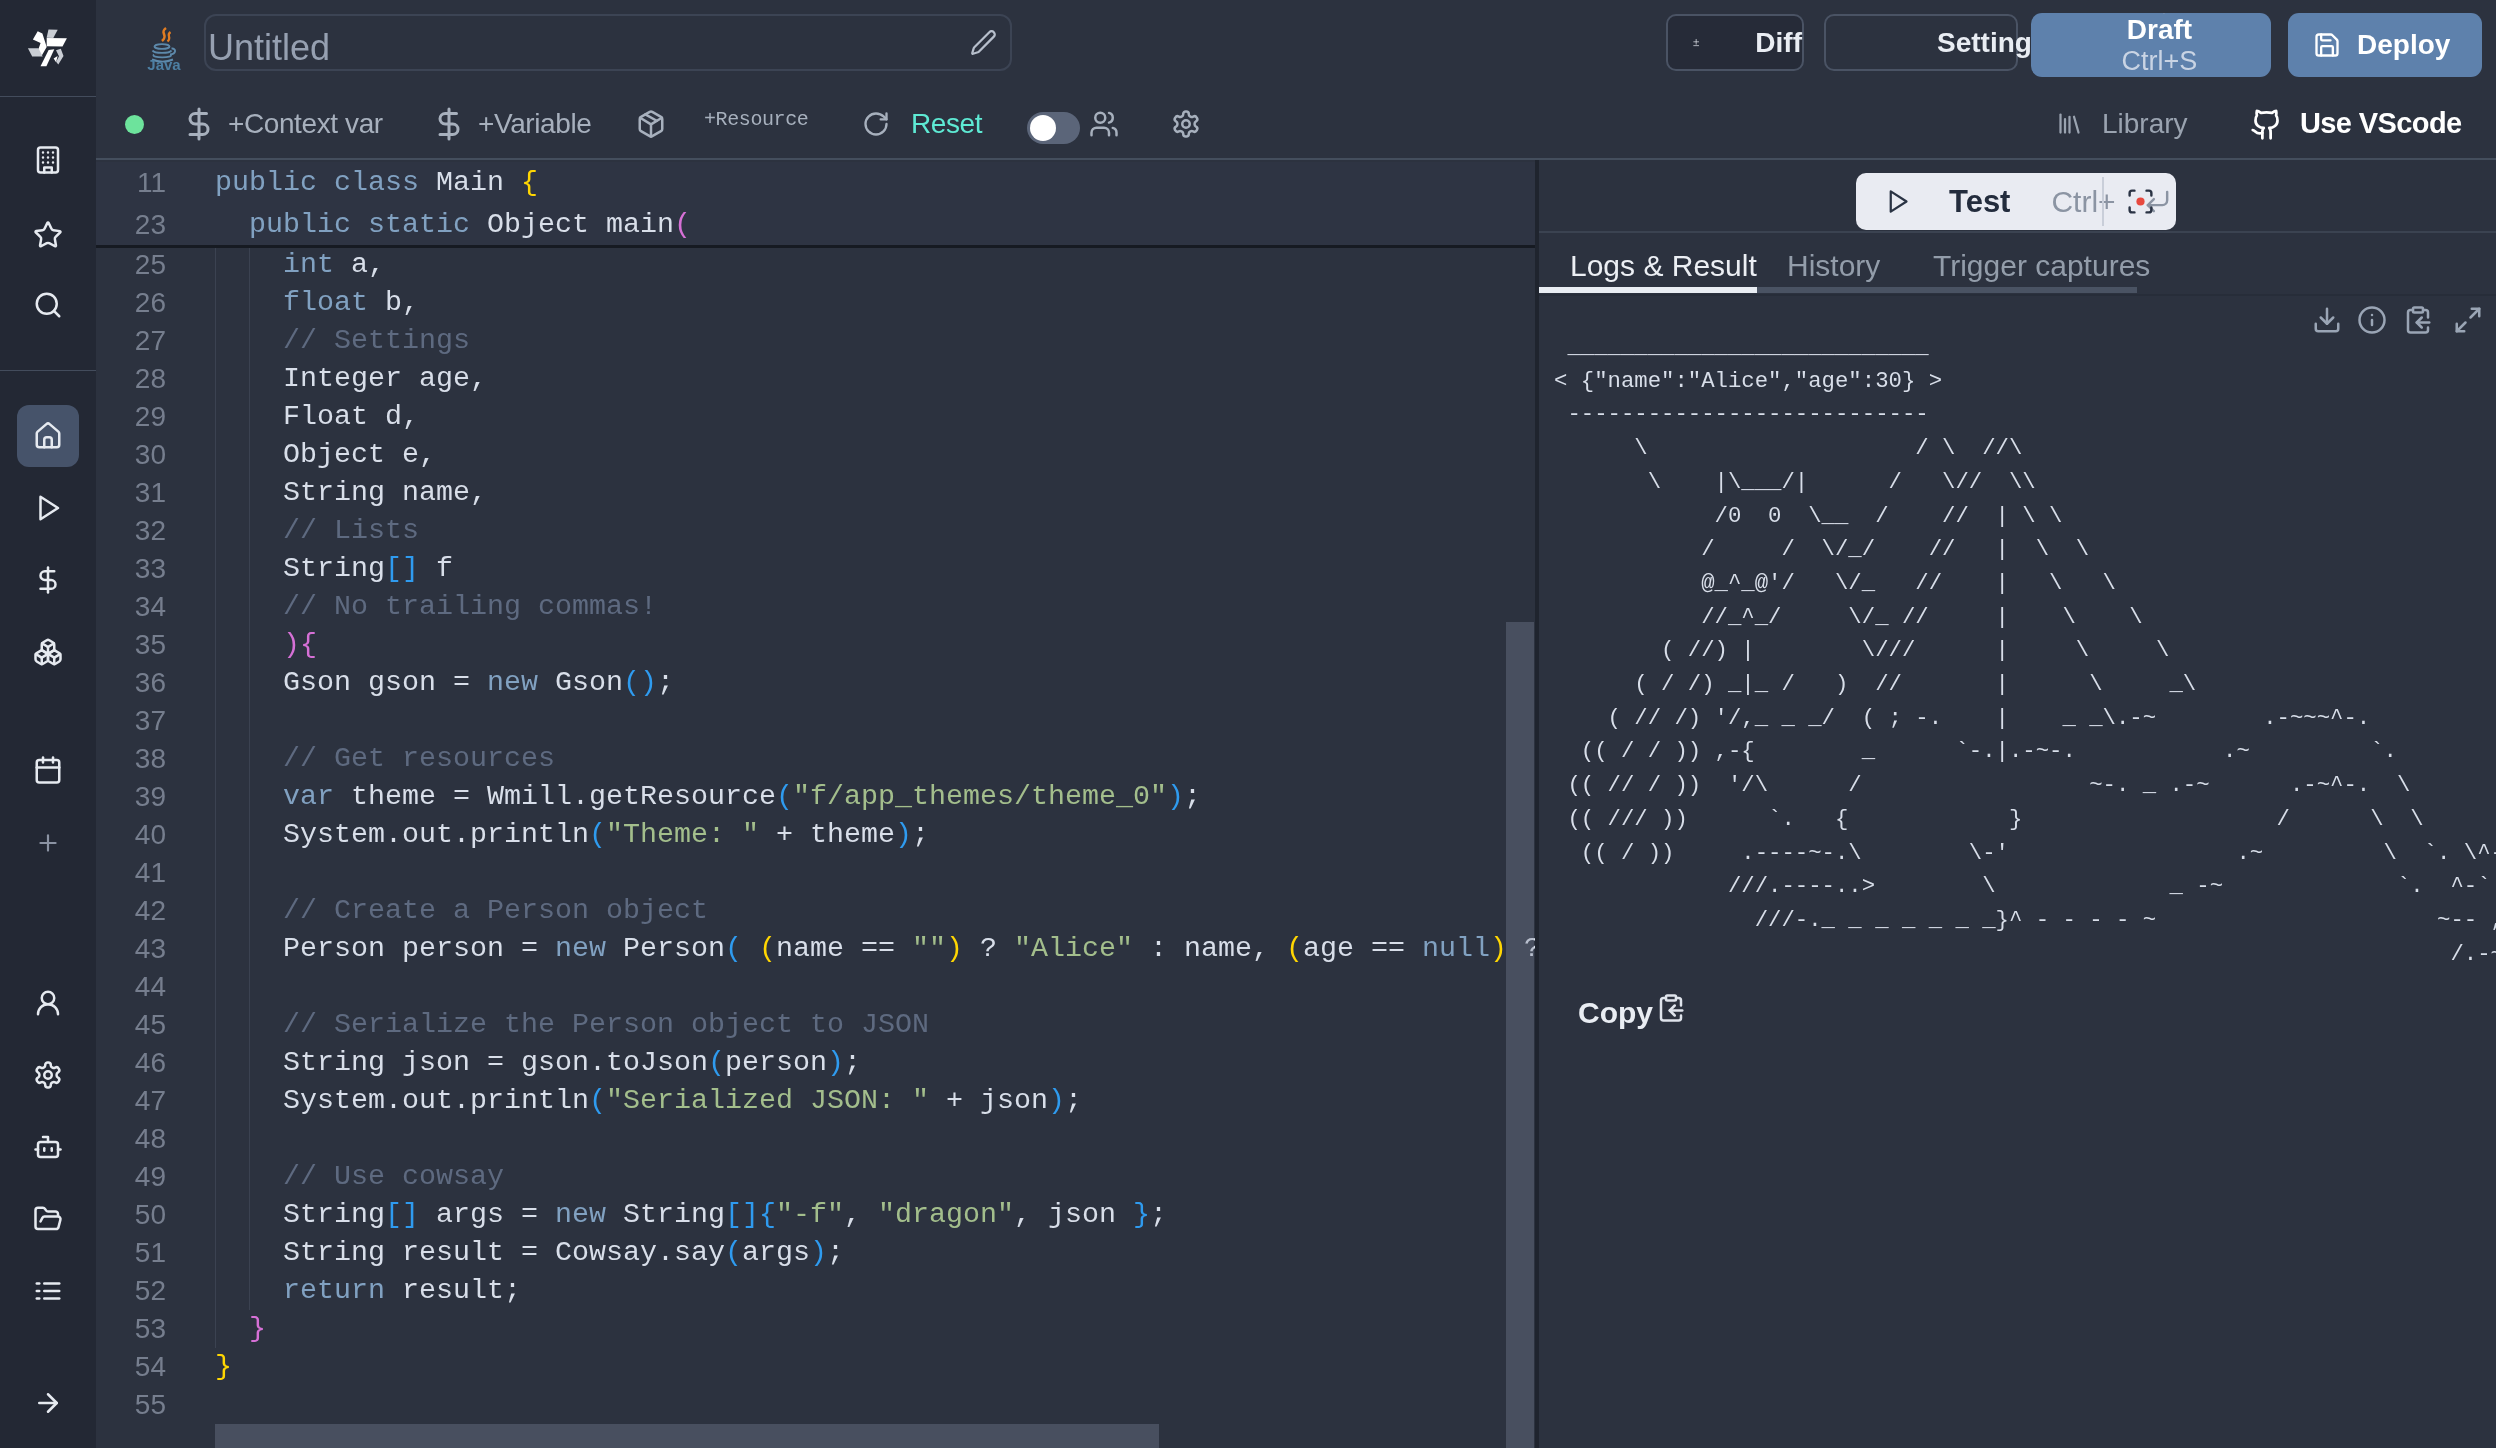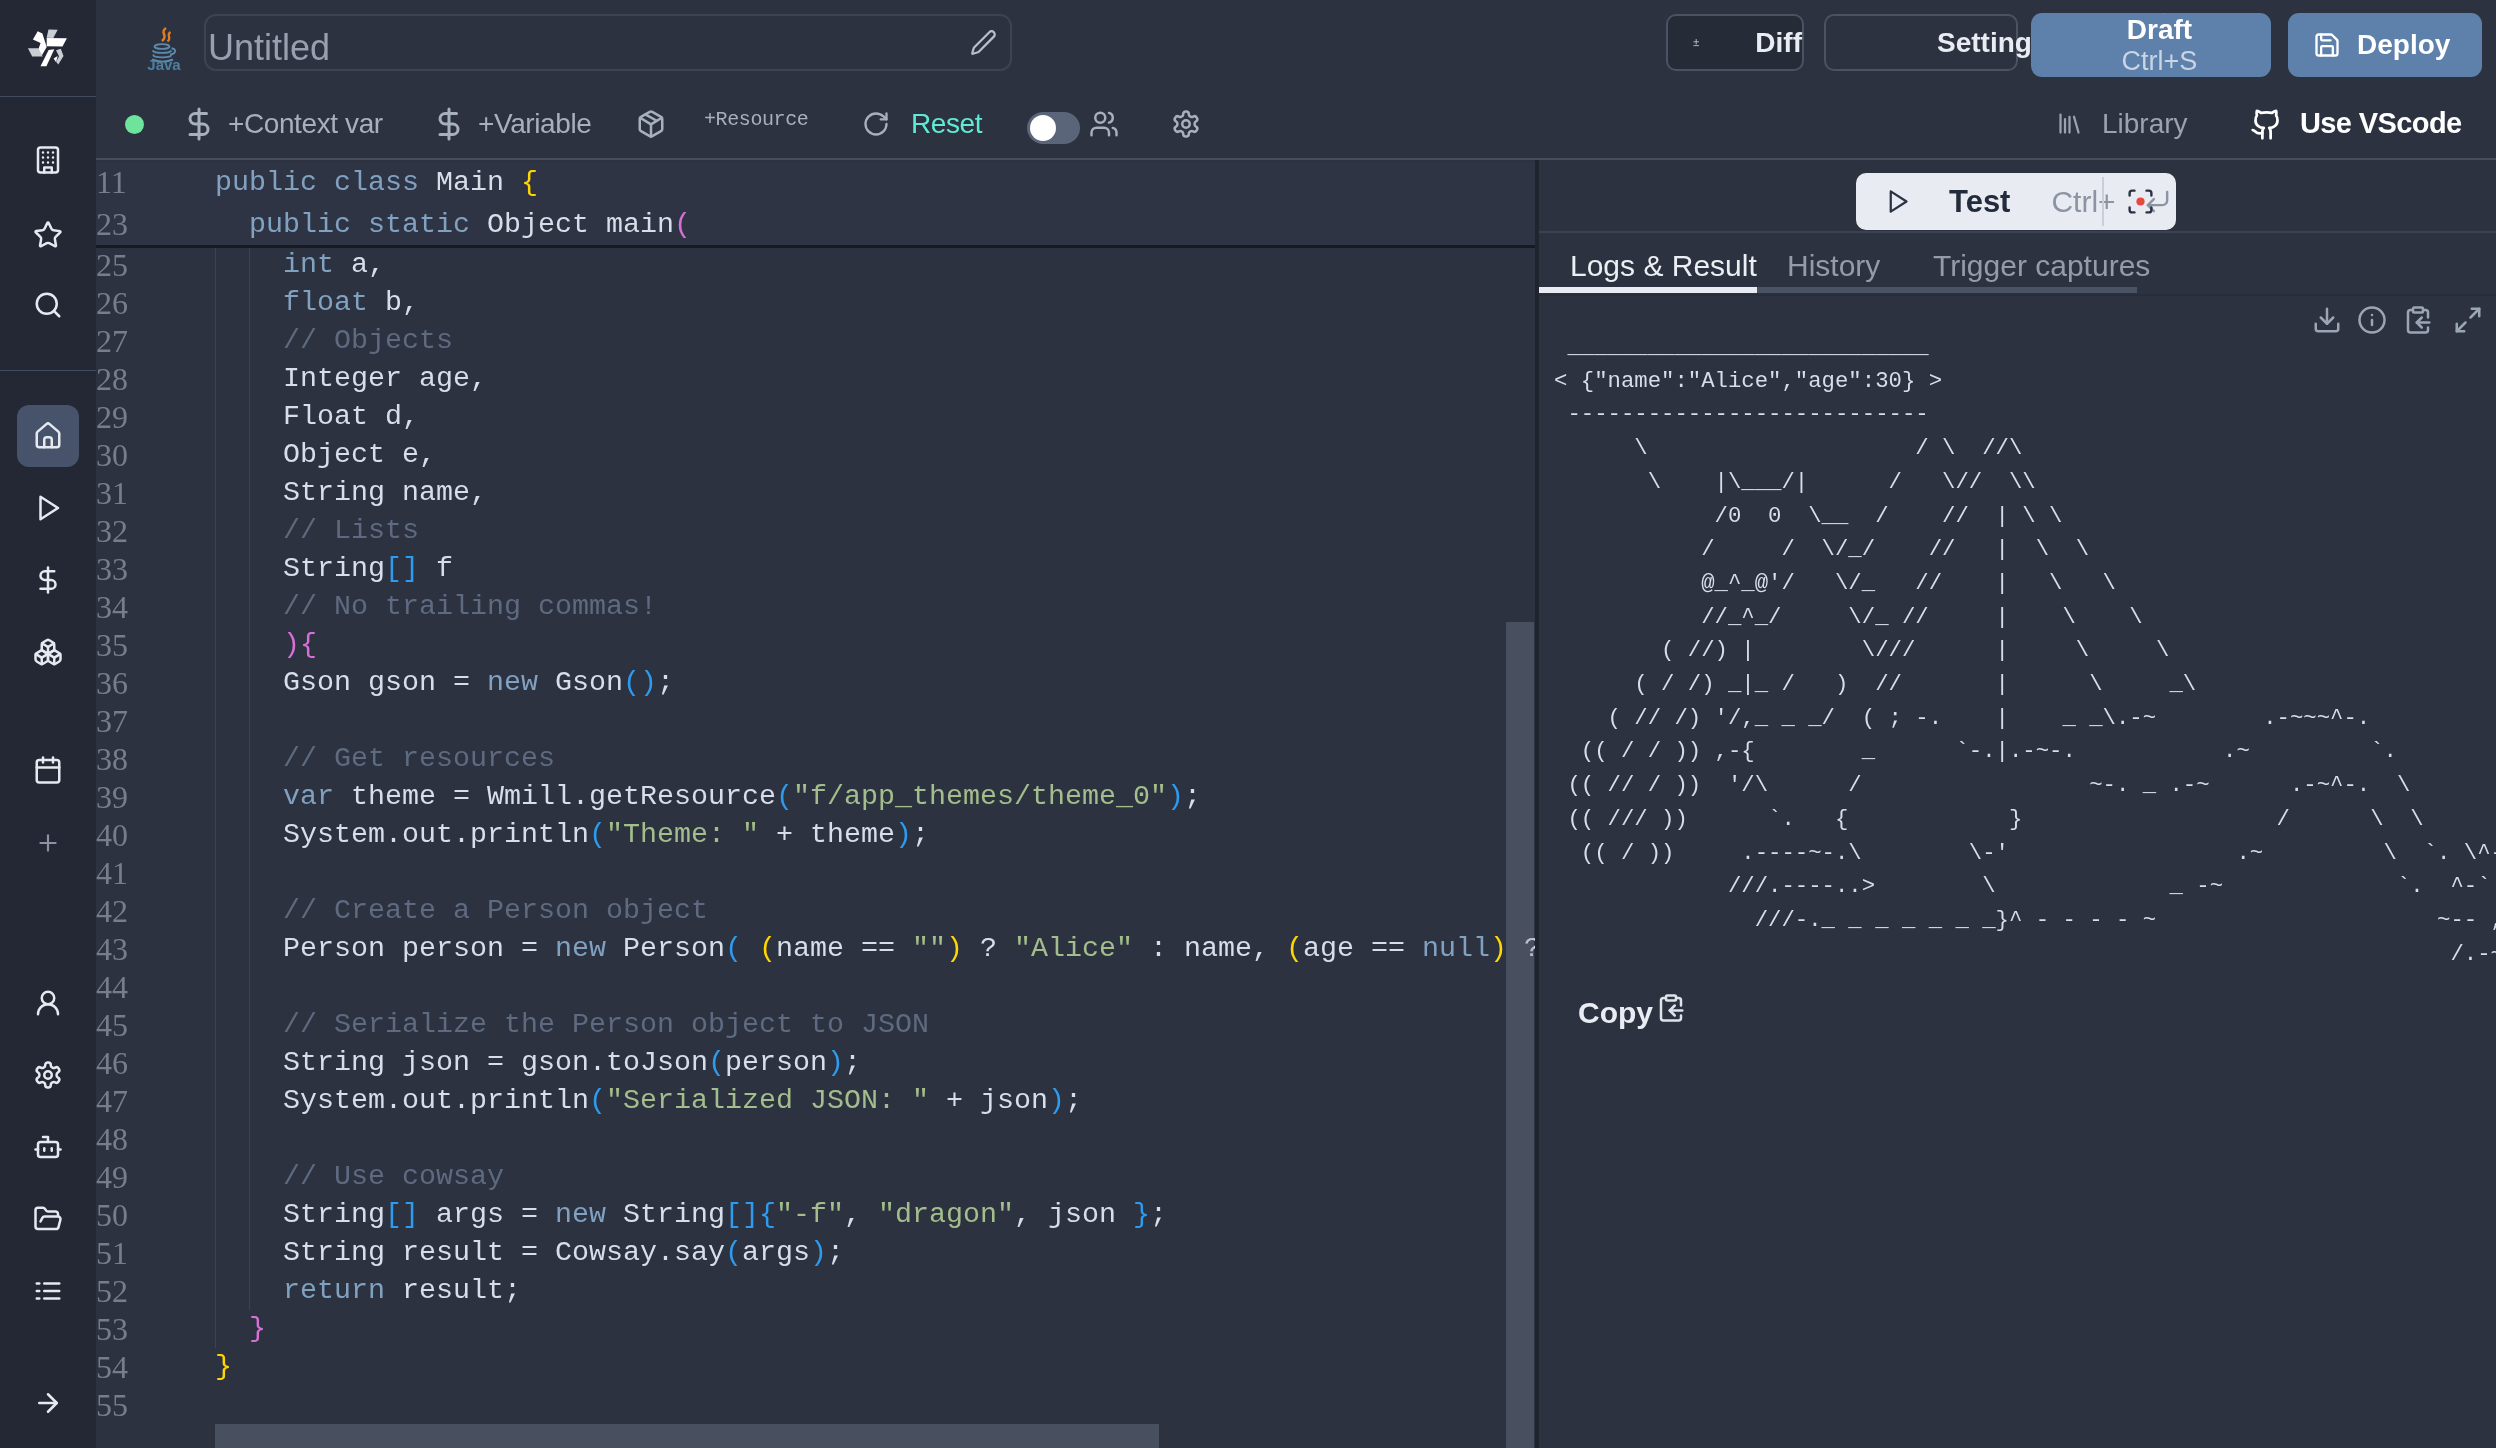--- a/index.html
+++ b/index.html
@@ -14,21 +14,21 @@
 .sbi { position:absolute; left:33px; width:30px; height:30px; color:#e6eaf0; }
 
 #topbar { left:96px; top:0; width:2400px; height:160px; background:#2c323f; border-bottom:2px solid #444e5d; }
 .btn { position:absolute; top:14px; height:57px; border-radius:10px; display:flex; align-items:center; color:#e9edf3; font-size:28px; font-weight:600; }
 .btn.outl { border:2px solid #4a5364;gap:40px; }
 .blue { background:#5e81ac; top:13px; height:64px; border-radius:11px; color:#fff; }
 
 #editor { left:96px; top:162px; width:1440px; height:1286px; background:#2c323f; overflow:hidden; }
 .mono { font-family:"Liberation Mono", monospace; }
 .code { font-family:"Liberation Mono", monospace; font-size:28.33px; line-height:38px; white-space:pre; color:#d8dee9; }
-.gut  { font-family:Liberation Serif, serif; font-size:32px; line-height:38px; white-space:pre; color:#767e8e; }
+.gut  { font-family:Liberation Sans, sans-serif; font-size:28px; line-height:38px; white-space:pre; color:#767e8e; text-align:right; }
 .k { color:#81a1c1; } .cm { color:#5e6a80; } .st { color:#a3be8c; }
 .by { color:#ffd602; } .bp { color:#d670d6; } .bb { color:#2f9bef; }
 
 #panel { left:1539px; top:160px; width:957px; height:1288px; background:#2c323f; }
 .tab { font-size:30px; color:#939daa; }
 </style>
 </head>
 <body>
 <div id="sidebar" class="abs">
 
@@ -325,21 +325,21 @@
 49
 50
 51
 52
 53
 54
 55</pre>
 
   <pre class="code abs" style="left:119px;top:84px;">    <span class="k">int</span> a,
     <span class="k">float</span> b,
-    <span class="cm">// Objects</span>
+    <span class="cm">// Settings</span>
     Integer age,
     Float d,
     Object e,
     String name,
     <span class="cm">// Lists</span>
     String<span class="bb">[]</span> f
     <span class="cm">// No trailing commas!</span>
     <span class="bp">){</span>
     Gson gson = <span class="k">new</span> Gson<span class="bb">()</span>;
 ​

